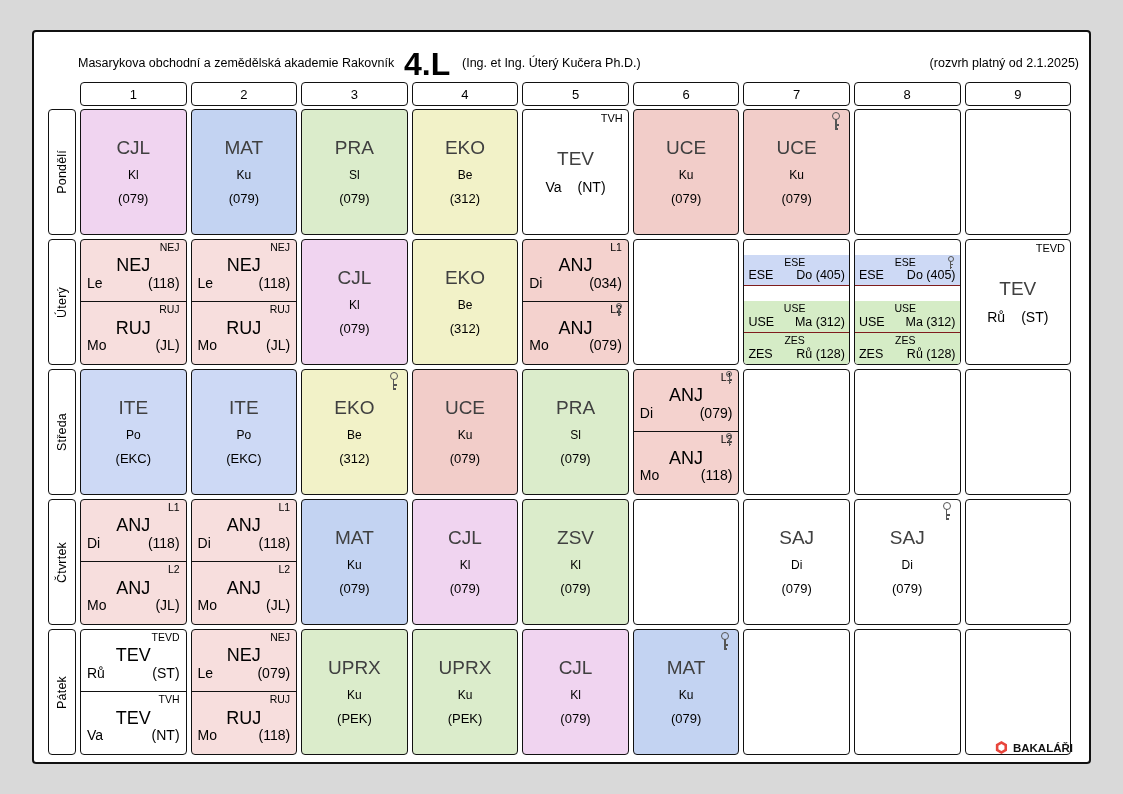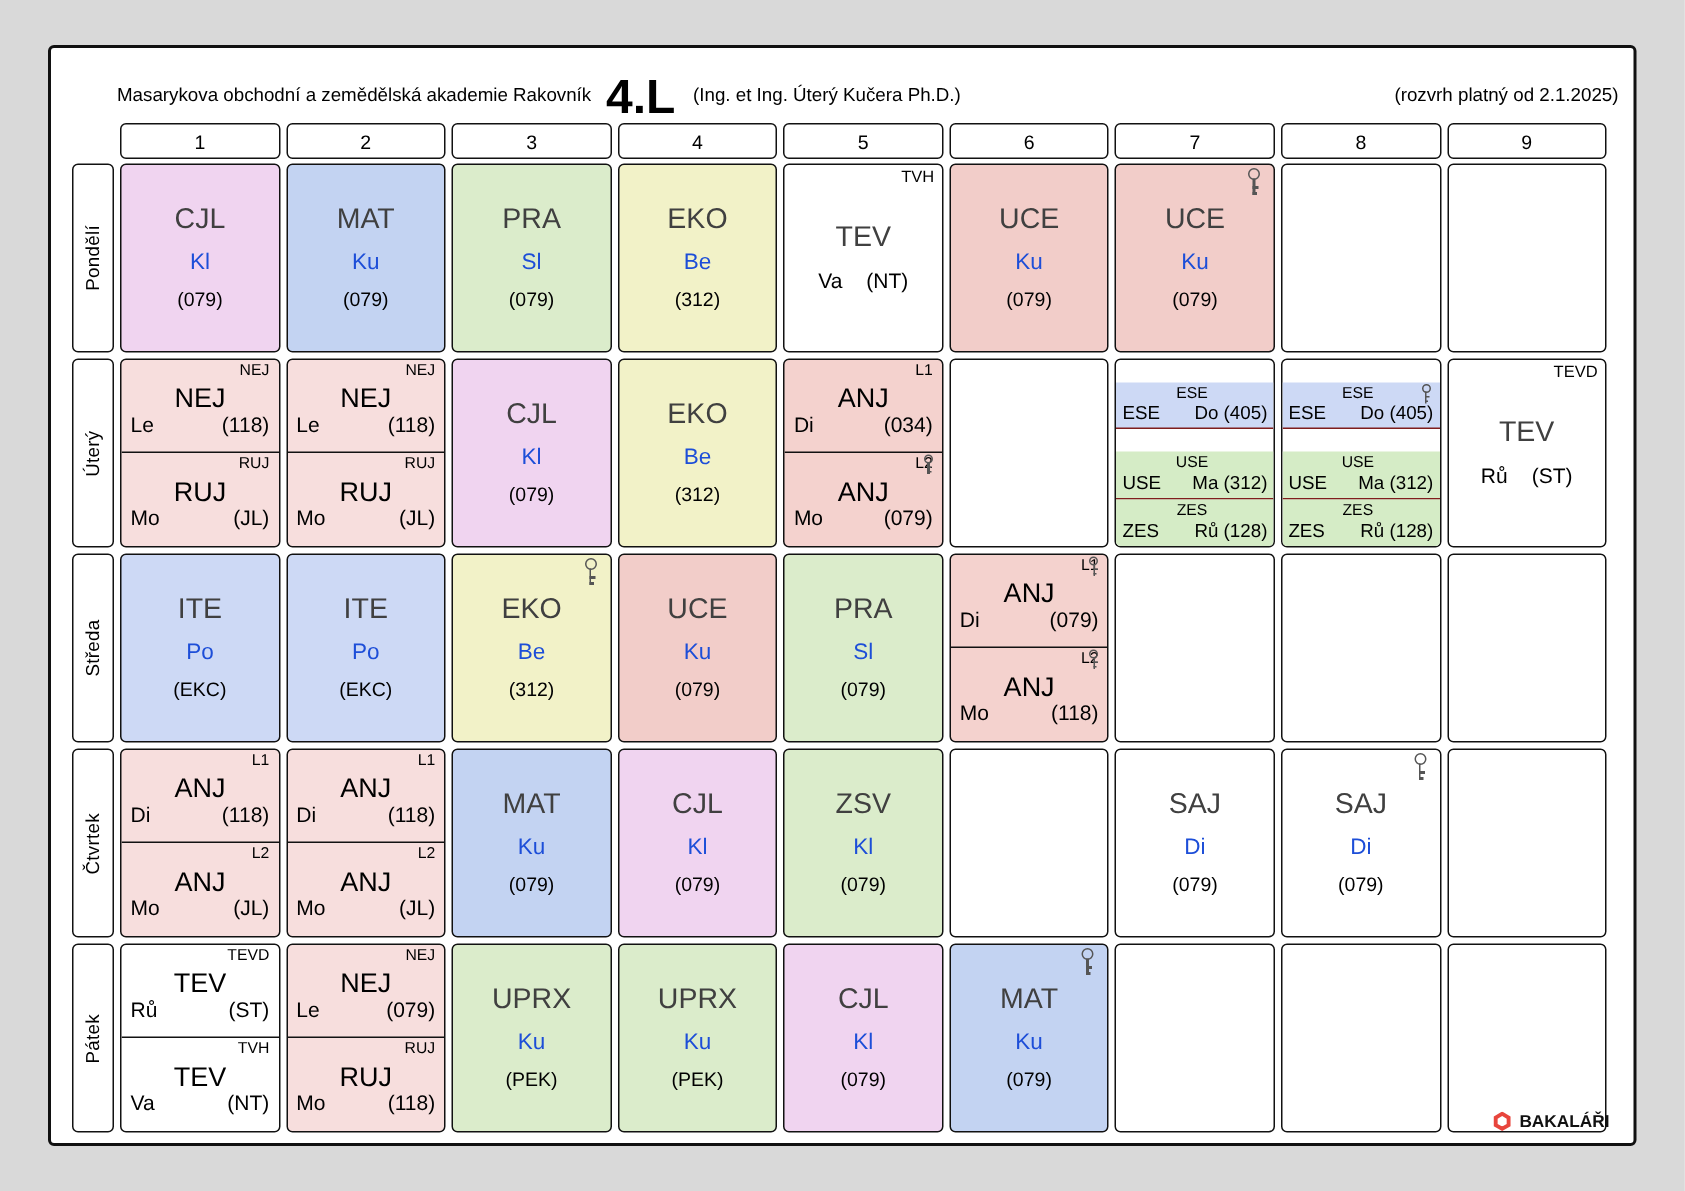--- a/index.html
+++ b/index.html
@@ -140,22 +140,22 @@
     box-sizing: border-box;
     padding: 2px 2px 4px;
   }
   .lesson .subj {
     font-size: 19px;
     color: #404040;
     line-height: 1.05;
     margin-top: 2px;
   }
   .lesson .teach {
-    font-size: 15px;
-    color: #1d4ed8;
+    font-size: 12px;
+    color: #000000;
     margin-top: 10px;
   }
   .lesson .room {
     font-size: 13px;
     color: #000;
     margin-top: 9px;
   }
   .lesson .topright {
     position: absolute;
     right: 5px;

